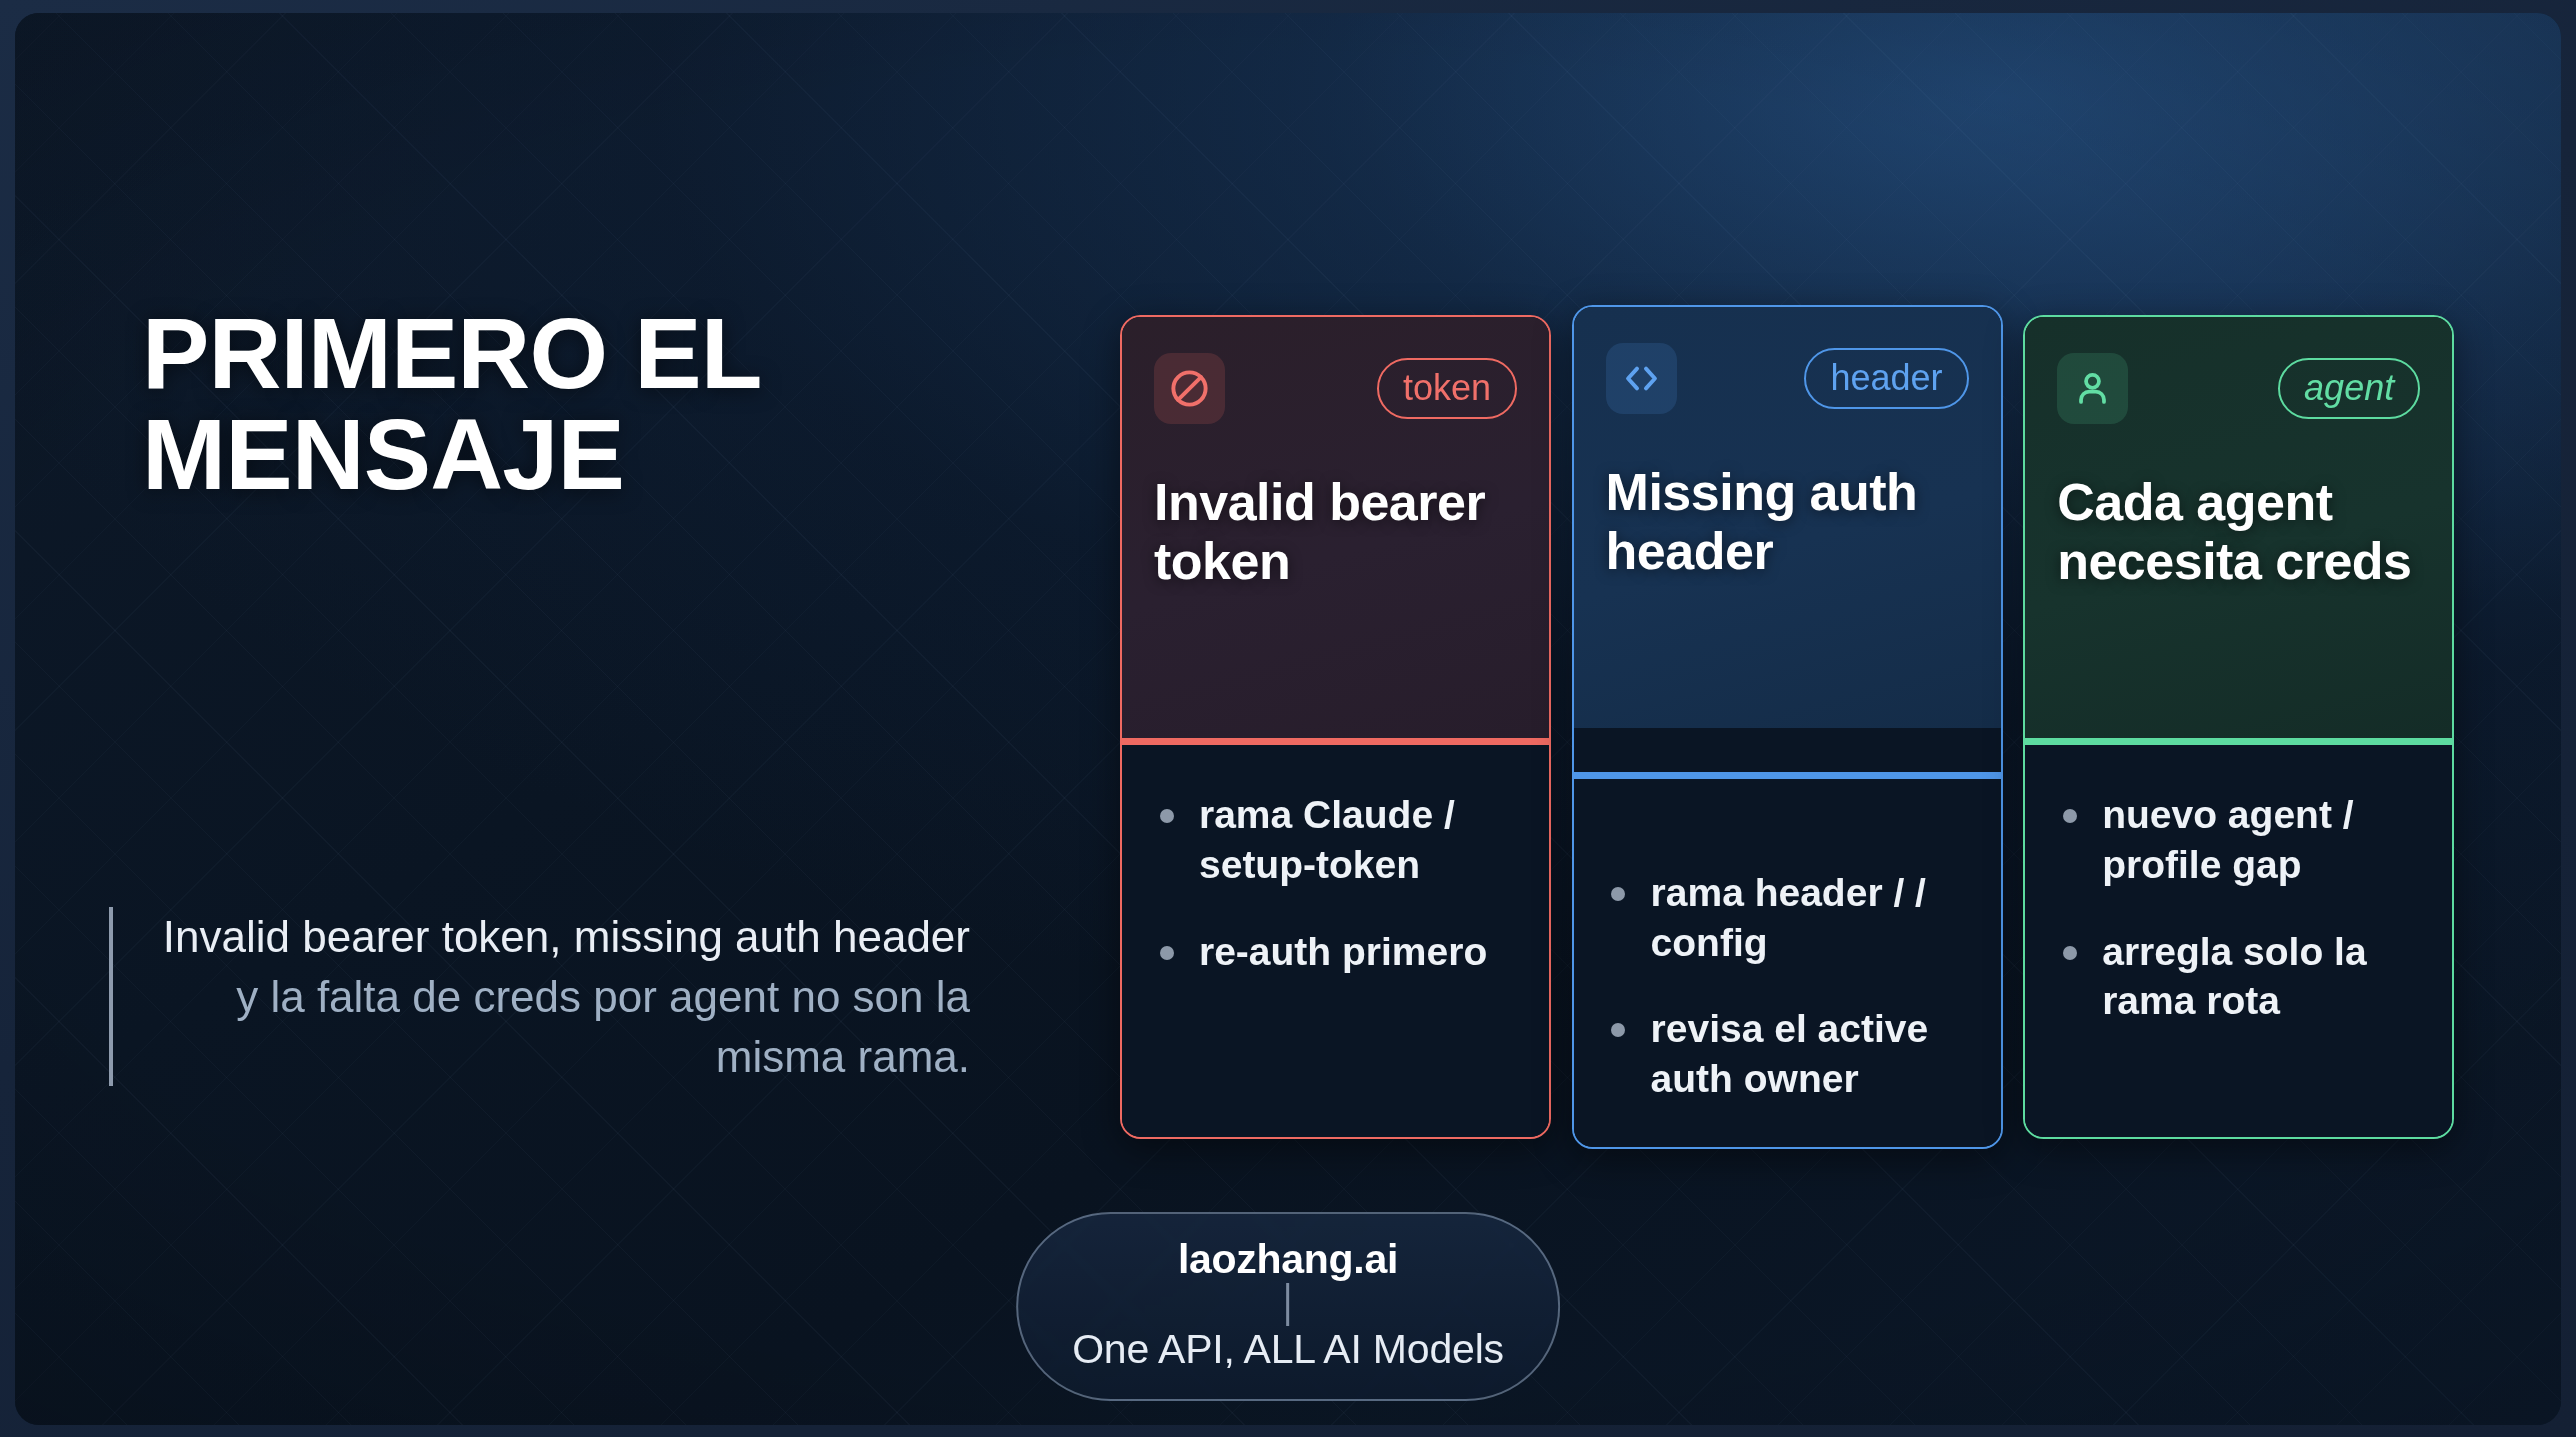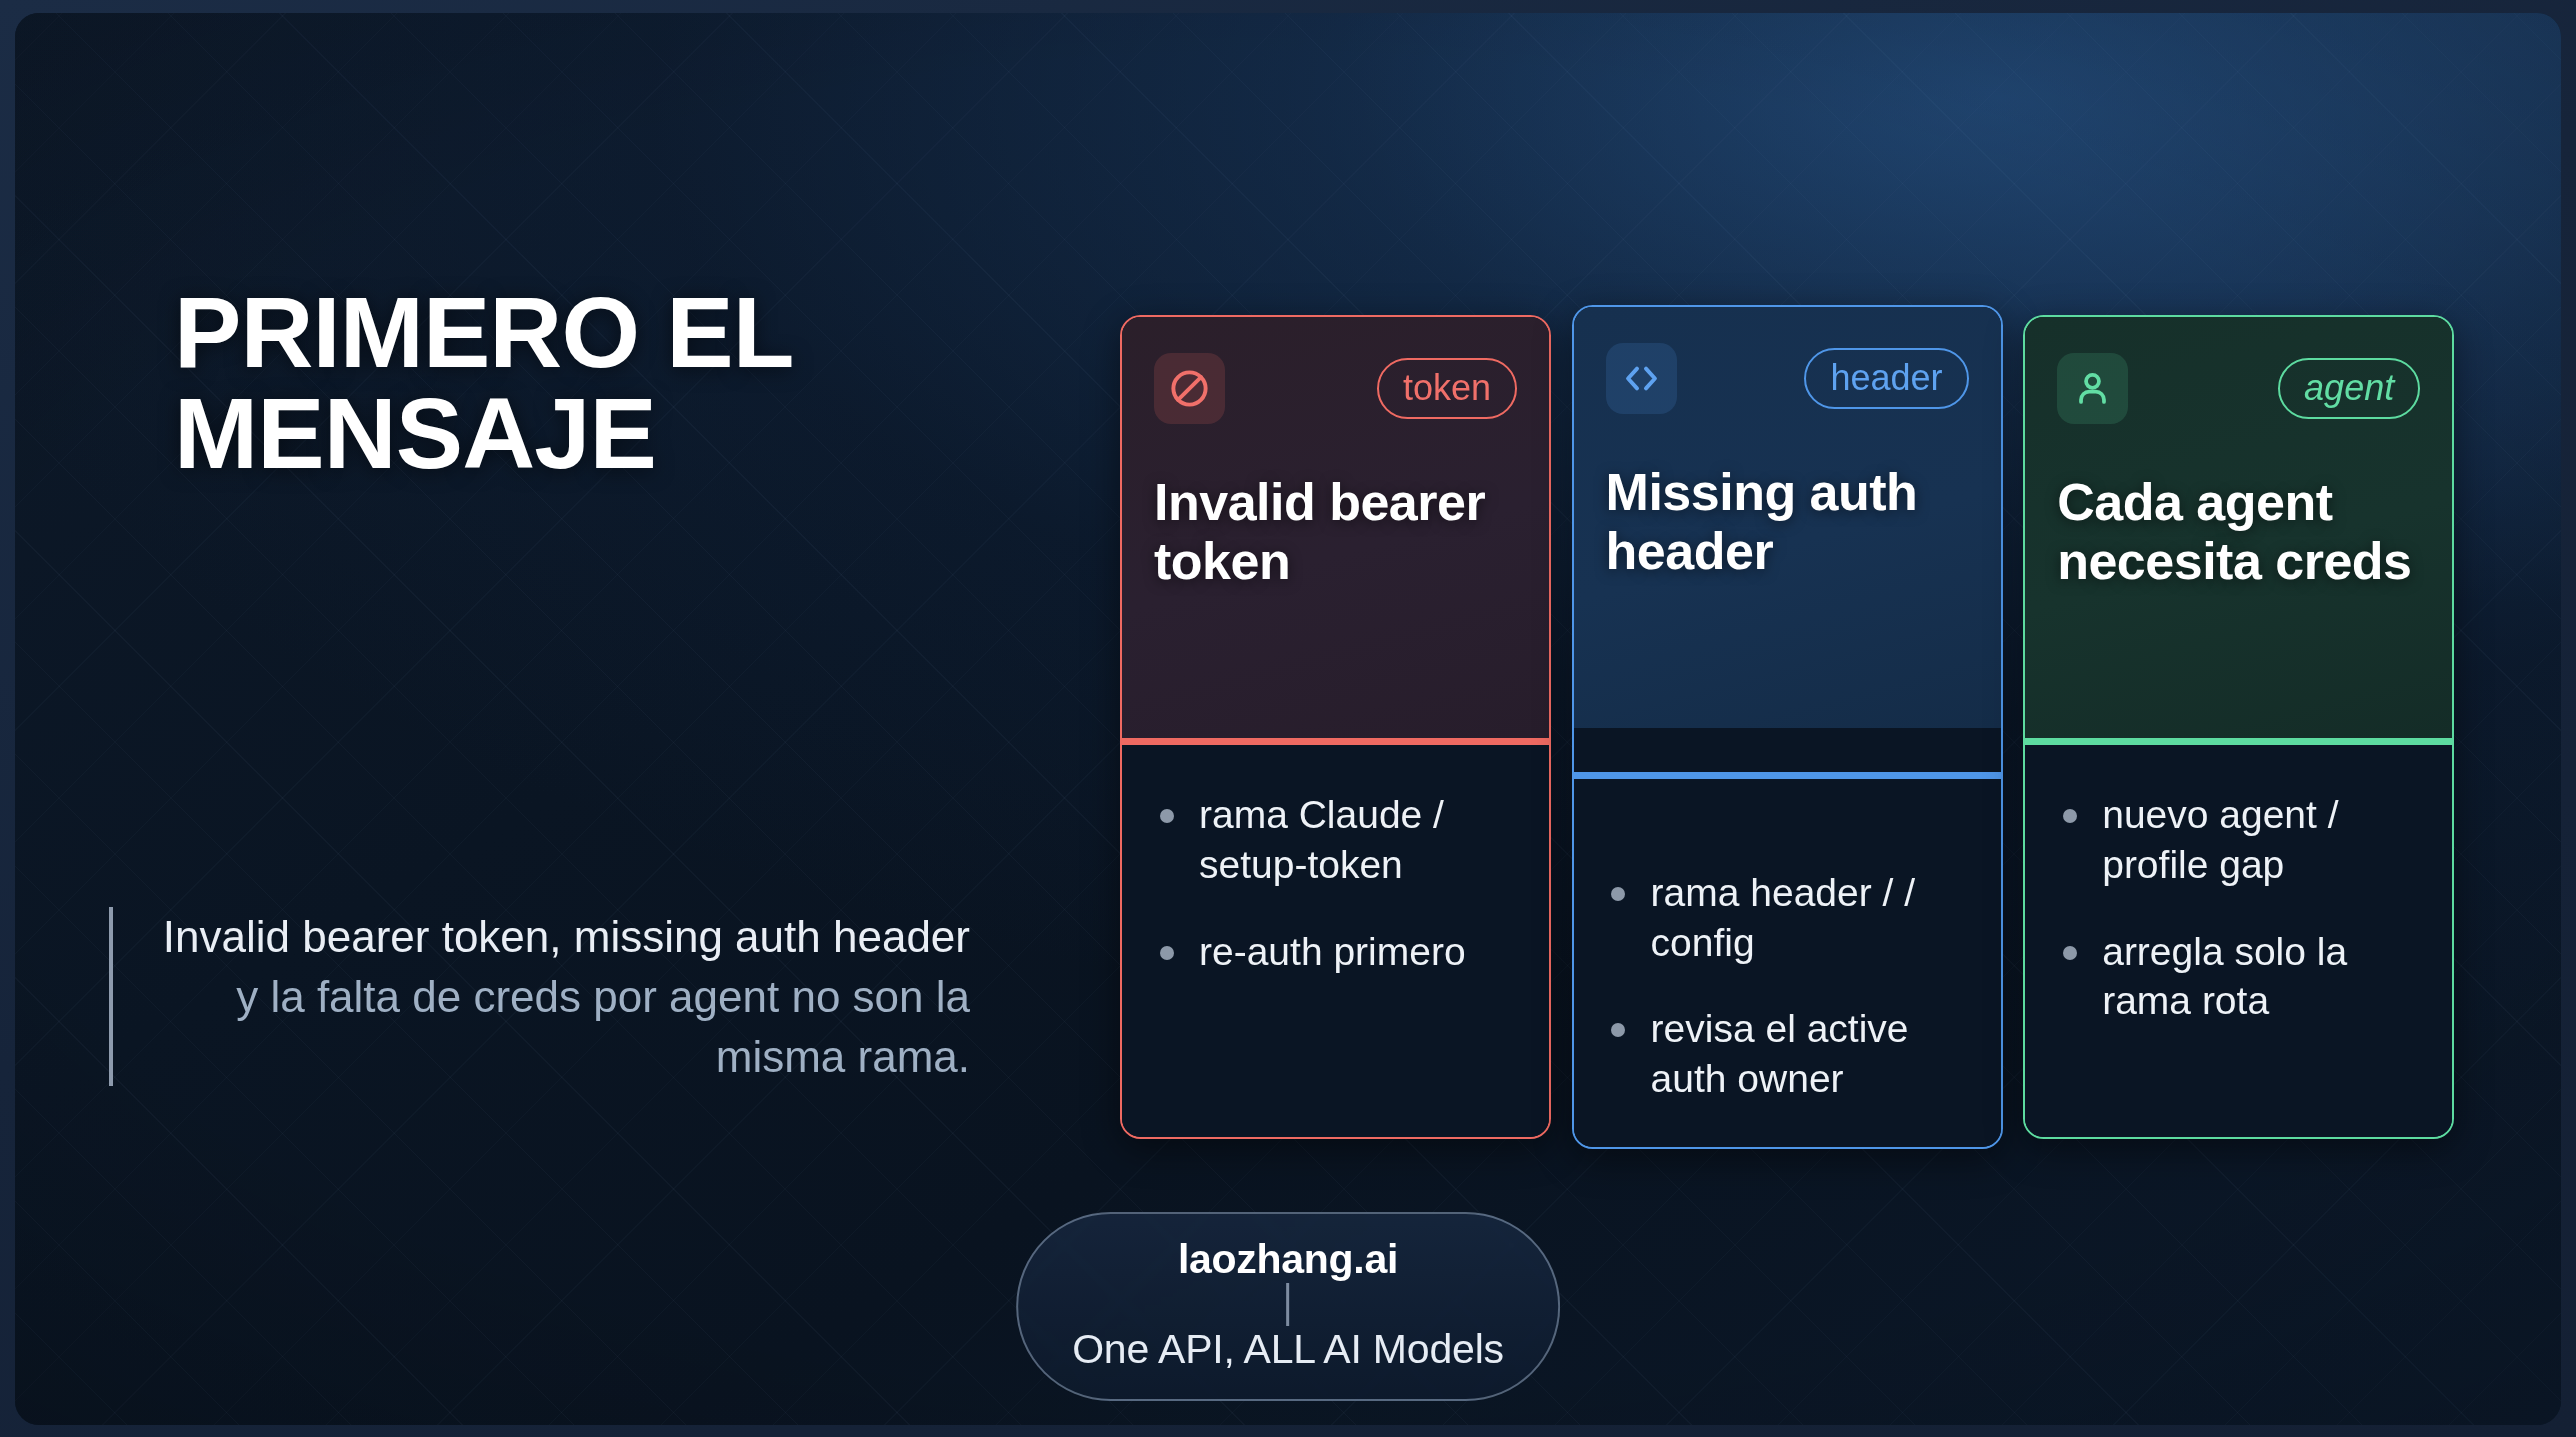--- a/index.html
+++ b/index.html
@@ -55,23 +55,22 @@
   .bg-vignette {
     position:absolute; inset:0;
     background:radial-gradient(120% 110% at 50% 50%, rgba(0,0,0,0) 42%, rgba(0,0,0,.40) 100%);
   }
 
   .content { position:absolute; inset:0; }
 
   
   .left-col {
     position:absolute;
-    left:127px; top:269px;
+    left:127px; top:290px;
     width:955px;
-    margin-left:32px;
   }
   .headline {
     font-size:101px;
     font-weight:700;
     line-height:1.0;
     letter-spacing:-0.9px;
     color:#ffffff;
     text-transform:uppercase;
     text-shadow:0 1.9px 20.6px rgba(0,0,0,.55);
   }
@@ -169,21 +168,21 @@
     padding:45px 32px 43px 32px;
   }
   .bullets { list-style:none; }
   .bullets li {
     position:relative;
     padding-left:45px;
     margin-bottom:37px;
     font-size:39px;
     line-height:1.28;
     color:#eef2f7;
-    font-weight:400;
+    font-weight:700;
   }
   .bullets li:last-child { margin-bottom:0; }
   .bullets li::before {
     content:"";
     position:absolute;
     left:5.6px; top:19px;
     width:14px; height:14px;
     border-radius:50%;
     background:#8d99a9;
   }

